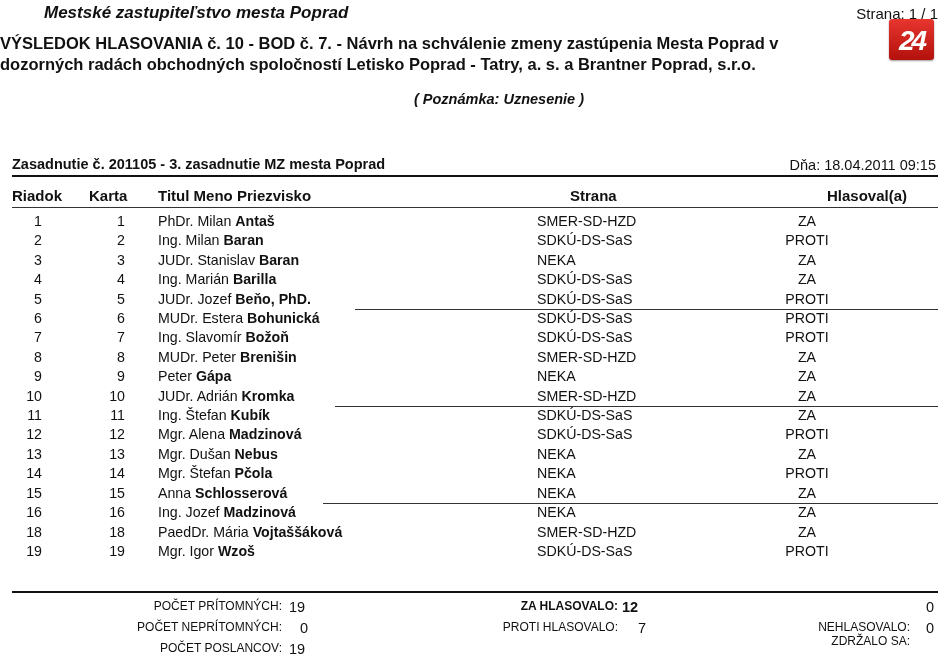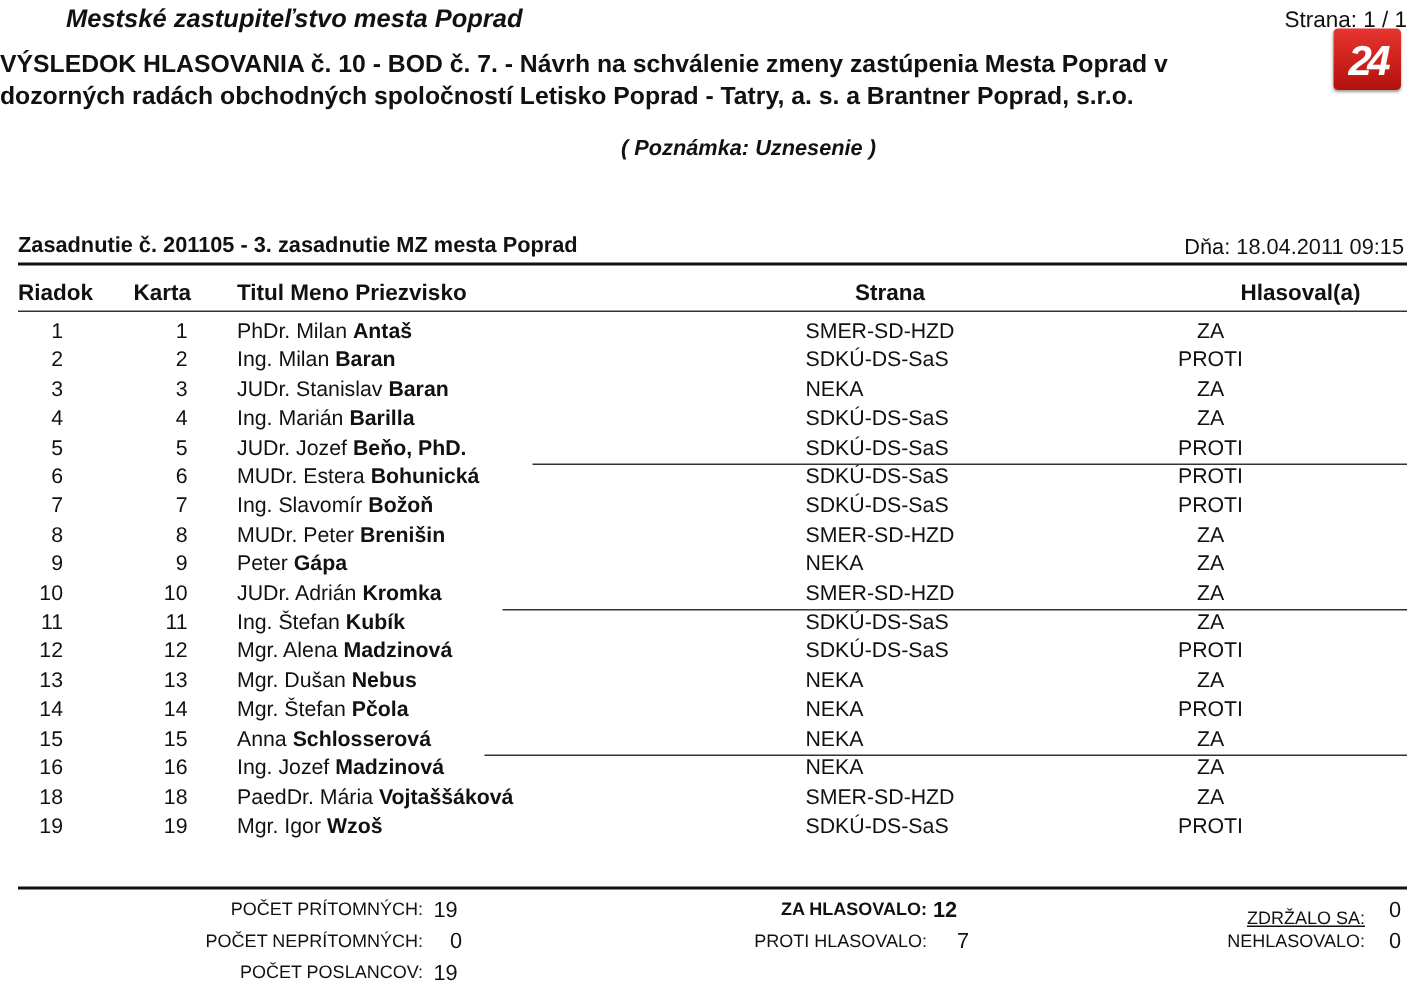--- a/index.html
+++ b/index.html
@@ -219,16 +219,16 @@
 <div class="abs sumlabel" style="right:668px; top:620px;">POČET NEPRÍTOMNÝCH:</div>
 <div class="abs sumval" style="left:300px; top:620px;">0</div>
 <div class="abs sumlabel" style="right:668px; top:641px;">POČET POSLANCOV:</div>
 <div class="abs sumval" style="left:289px; top:641px;">19</div>
 
 <div class="abs sumlabel bold" style="right:332px; top:599px;">ZA HLASOVALO:</div>
 <div class="abs sumval bold" style="left:622px; top:599px;">12</div>
 <div class="abs sumlabel" style="right:332px; top:620px;">PROTI HLASOVALO:</div>
 <div class="abs sumval" style="left:638px; top:620px;">7</div>
 
-<div class="abs sumlabel" style="right:40px; top:605px;text-decoration:underline;">ZDRŽALO SA:</div>
+<div class="abs sumlabel" style="right:40px; top:634px;">ZDRŽALO SA:</div>
 <div class="abs sumval" style="left:926px; top:599px;">0</div>
 <div class="abs sumlabel" style="right:40px; top:620px;">NEHLASOVALO:</div>
 <div class="abs sumval" style="left:926px; top:620px;">0</div>
 
 </body></html>

